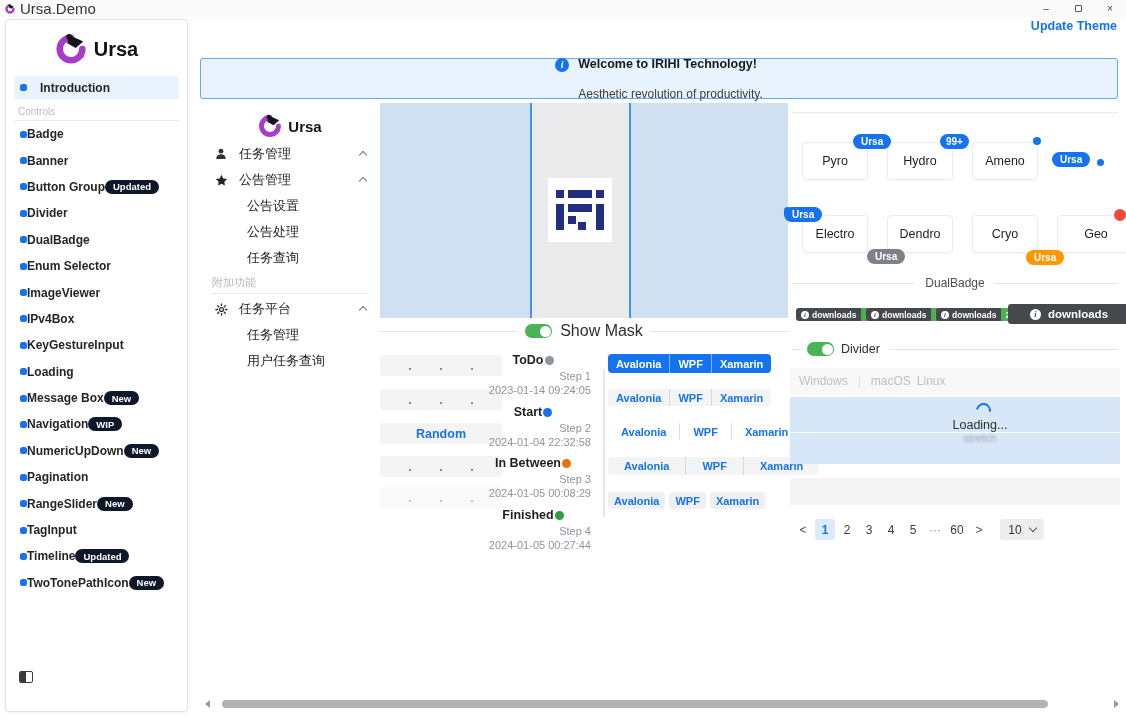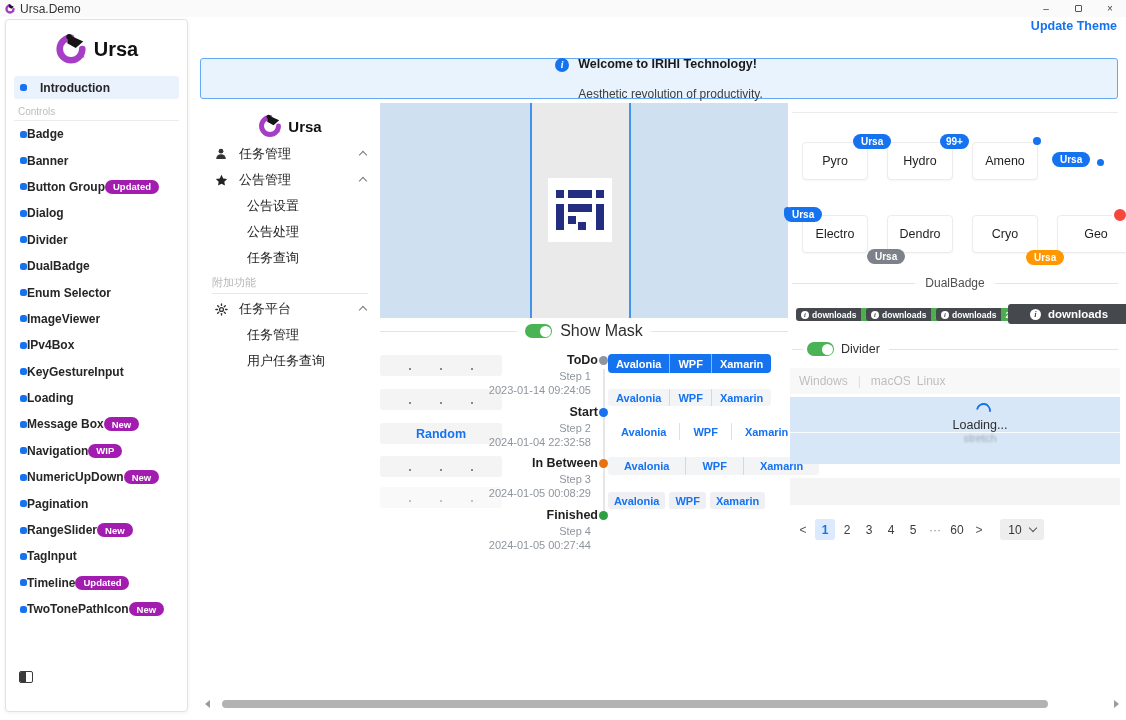--- a/index.html
+++ b/index.html
@@ -1,36 +1,36 @@
 <!DOCTYPE html>
 <html><head>
 <meta charset="utf-8">
 <style>
 *{margin:0;padding:0;box-sizing:border-box}
 html,body{width:1126px;height:720px;overflow:hidden;background:#fff;font-family:"Liberation Sans",sans-serif}
 #app{position:relative;width:1126px;height:720px;background:#fff}
 
 
 #titlebar{position:absolute;left:0;top:0;width:1126px;height:17px;background:#fafafa;display:flex;align-items:center;padding-left:5px;gap:5px}
-.tb-title{font-size:12px;color:#333}
+.tb-title{font-size:15px;color:#333}
 #winbtns{position:absolute;right:0;top:0;display:flex;height:17px}
 .winbtn{width:32px;height:17px;display:flex;align-items:center;justify-content:center;color:#444;font-size:10px}
 .maxglyph{width:7px;height:7px;border:1px solid #555;border-radius:1px}
 
 
 #sidebar{position:absolute;left:5px;top:19px;width:183px;height:693px;background:#fff;border:1px solid #e2e2e2;border-radius:4px;box-shadow:0 1px 4px rgba(0,0,0,.06)}
 #side-logo{display:flex;align-items:center;justify-content:center;gap:7px;margin-top:11px;height:36px}
 .logo-word{font-size:20px;font-weight:bold;color:#111}
 #intro-item{margin:9px 8px 0 8px;height:23px;border-radius:3px;background:#e9f2fd;display:flex;align-items:center;gap:13px;padding-left:6px}
 .bullet{width:7px;height:7px;border-radius:2.5px;background:#1673f0;flex:0 0 auto}
 .s-label{font-size:12px;font-weight:600;color:#262626;white-space:nowrap}
 #controls-label{margin:7px 0 3px 12px;font-size:10px;color:#bcbcbc}
 .side-divider{height:1px;background:#ececec;margin:0 8px}
 .sitem{height:26.4px;display:flex;align-items:center;gap:0;padding-left:14px}
-.spill{height:14px;padding:0 8px;border-radius:8px;background:#a21caf;color:#fff;font-size:9.5px;font-weight:bold;display:flex;align-items:center}
+.spill{height:14px;padding:0 8px;border-radius:8px;background:#0f172a;color:#fff;font-size:9.5px;font-weight:bold;display:flex;align-items:center}
 #collapse{position:absolute;left:13px;bottom:28px;width:14px;height:12px;border:1.5px solid #3a3a3a;border-radius:2px;overflow:hidden}
 #collapse span{display:block;width:50%;height:100%;background:#3a3a3a}
 
 
 #update-theme{position:absolute;right:9px;top:19px;font-size:12.5px;font-weight:bold;color:#1673f0;cursor:pointer}
 #banner{position:absolute;left:200px;top:58px;width:918px;height:41px;background:#e9f3fd;border:1px solid #64a9f2;border-radius:3px;display:flex;align-items:center;justify-content:center}
 .banner-inner{display:flex;align-items:flex-start;gap:9px}
 .info-icon{width:14px;height:14px;border-radius:50%;background:#1673f0;color:#fff;font-size:10px;font-weight:bold;font-style:italic;font-family:"Liberation Serif",serif;display:flex;align-items:center;justify-content:center;margin-top:1px;flex:0 0 auto}
 .banner-title{font-size:12.5px;font-weight:bold;color:#191919}
 .banner-sub{font-size:12px;color:#3c3c3c;margin-top:16px}
@@ -65,21 +65,21 @@
 
 #ipv4{position:absolute;left:380px;top:352px;width:122px;height:160px}
 .ipbox{position:absolute;left:0;width:122px;height:21px;background:#f4f4f5;border-radius:3px;display:flex;align-items:center;justify-content:space-evenly}
 .ipdot{width:2.5px;height:2.5px;border-radius:50%;background:#666;margin-top:7px}
 #random-btn{position:absolute;left:0;top:71px;width:122px;height:21px;background:#f4f4f5;border-radius:3px;display:flex;align-items:center;justify-content:center;font-size:12.5px;font-weight:bold;color:#1673f0;cursor:pointer}
 
 
 #timeline{position:absolute;left:458px;top:353px;width:150px;height:210px}
 #tl-line{position:absolute;right:3.5px;width:1.5px;top:16px;height:148px;background:#e4e6e9}
 .tl-step{position:absolute;right:0;width:150px}
-.tl-head{display:flex;justify-content:flex-end;align-items:center;gap:1px;height:14px}
+.tl-head{display:flex;justify-content:center;align-items:center;gap:1px;height:14px}
 .tl-title{font-size:12.5px;font-weight:600;color:#1f1f1f;white-space:nowrap}
 .tl-dot{width:9px;height:9px;border-radius:50%;flex:0 0 auto}
 .td-grey{background:#8f959e}.td-blue{background:#1673f0}.td-orange{background:#e8710f}.td-green{background:#2ea043}
 .tl-sub{margin-top:3px;text-align:right;padding-right:17px;font-size:11px;color:#8f959e}
 .tl-time{margin-top:2px;text-align:right;padding-right:17px;font-size:11px;color:#8f959e;white-space:nowrap}
 
 
 .sg{position:absolute;display:flex;align-items:stretch;height:18px}
 .seg{display:flex;align-items:center;font-size:11px;font-weight:bold;color:#1673f0;padding:0 8px;white-space:nowrap}
 .sg-solid{background:#1673f0;border-radius:4px;height:19px}
@@ -187,24 +187,20 @@
           <span class="s-label">Badge</span>
         </div>
       <div class="sitem">
           <span class="bullet"></span>
           <span class="s-label">Banner</span>
         </div>
       <div class="sitem">
           <span class="bullet"></span>
           <span class="s-label">Button Group</span>
           <span class="spill">Updated</span>
-        </div>
-      <div class="sitem">
-          <span class="bullet"></span>
-          <span class="s-label">Dialog</span>
         </div>
       <div class="sitem">
           <span class="bullet"></span>
           <span class="s-label">Divider</span>
         </div>
       <div class="sitem">
           <span class="bullet"></span>
           <span class="s-label">DualBadge</span>
         </div>
       <div class="sitem">

